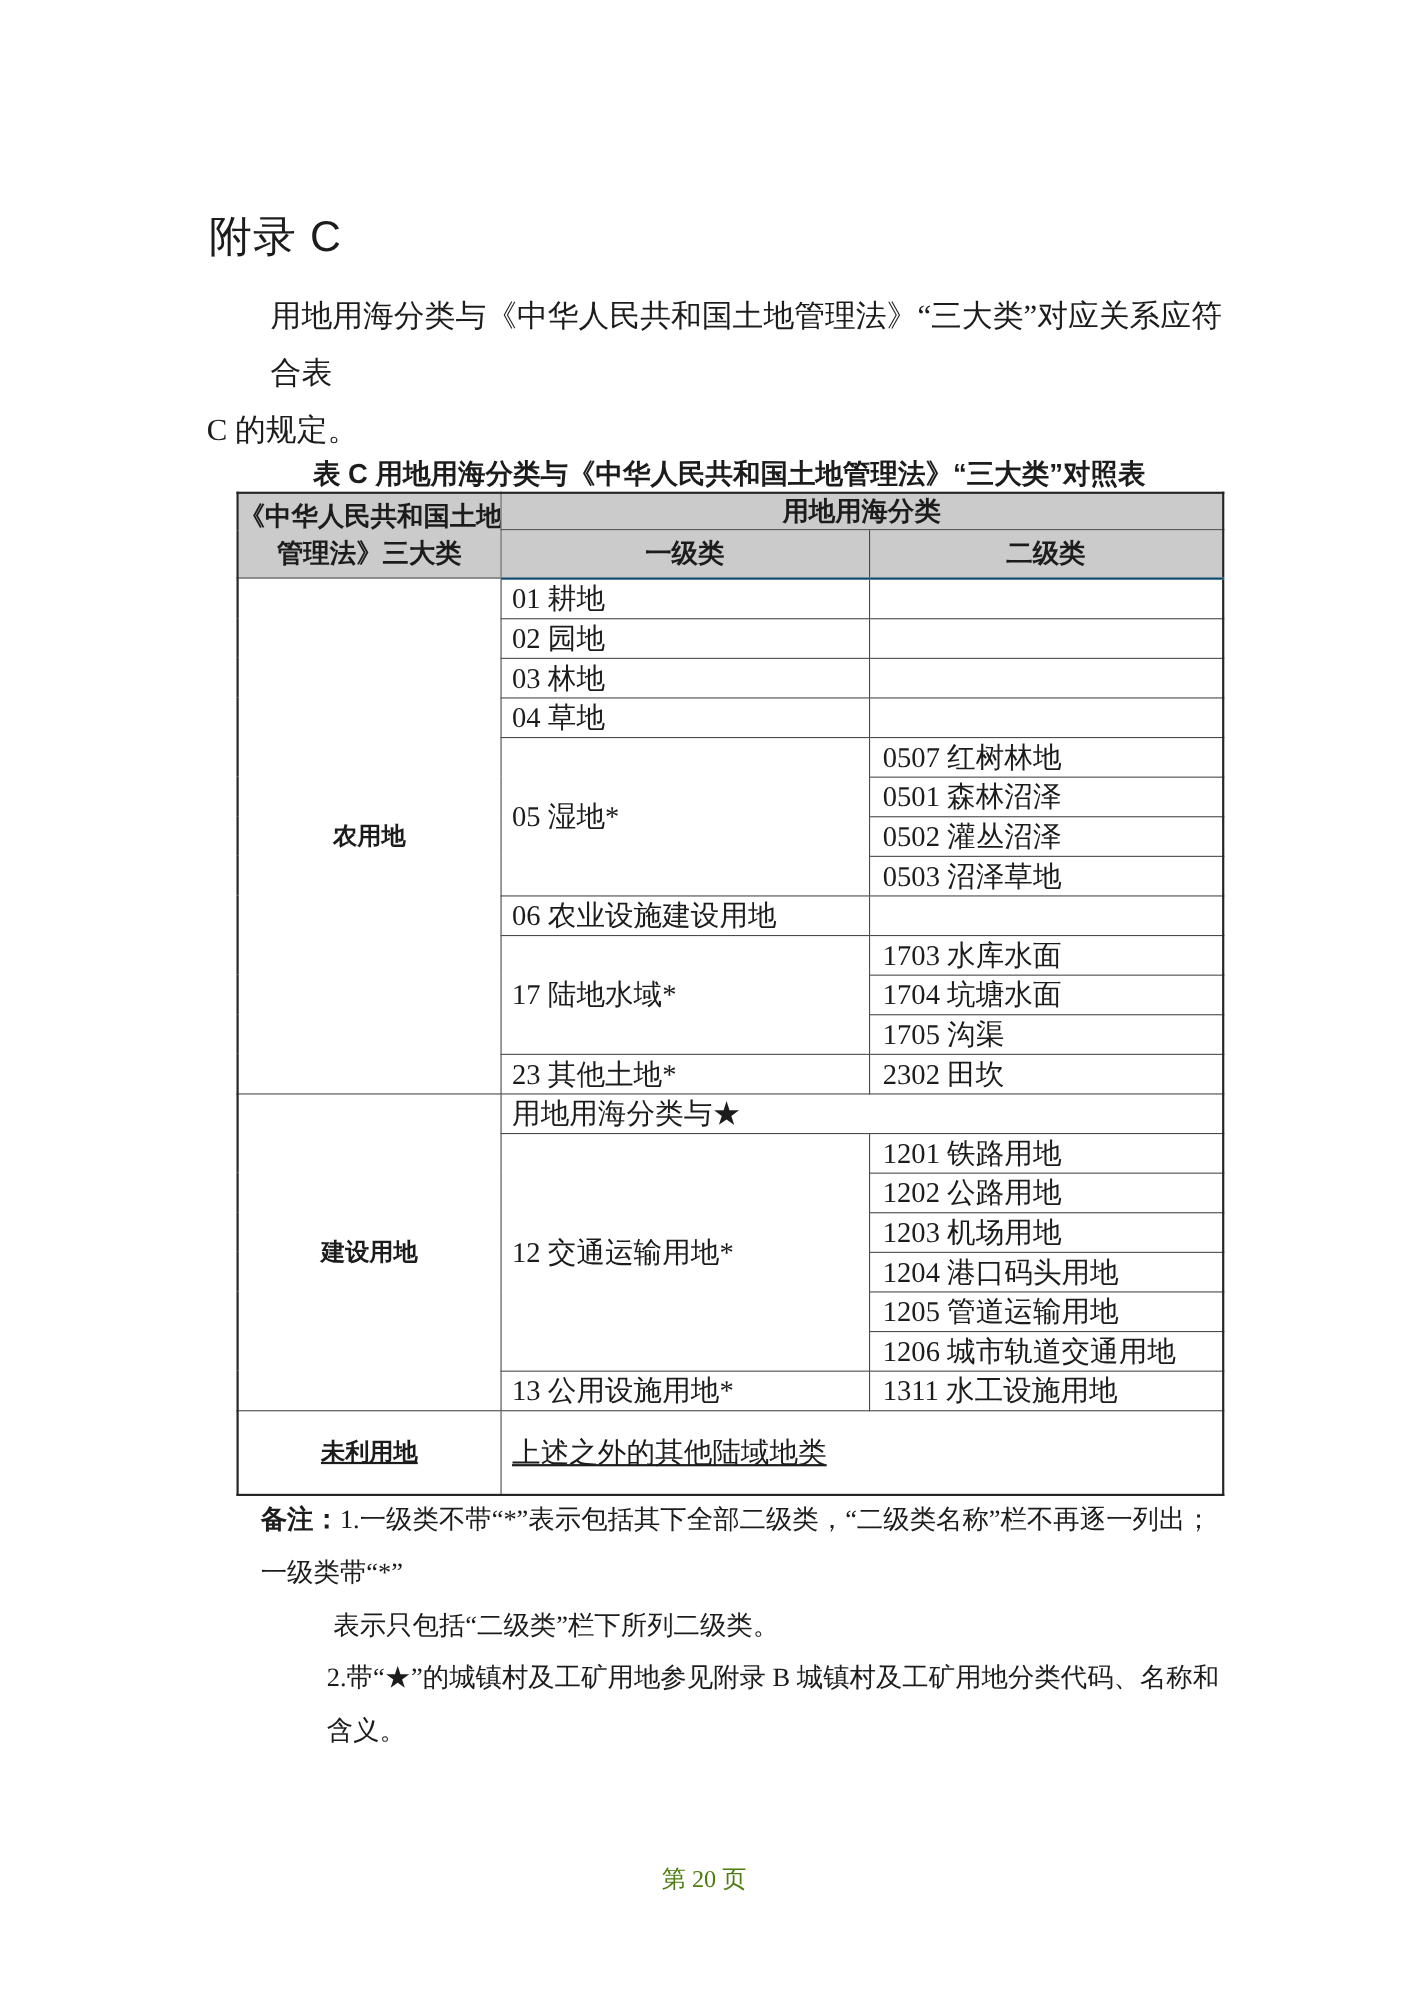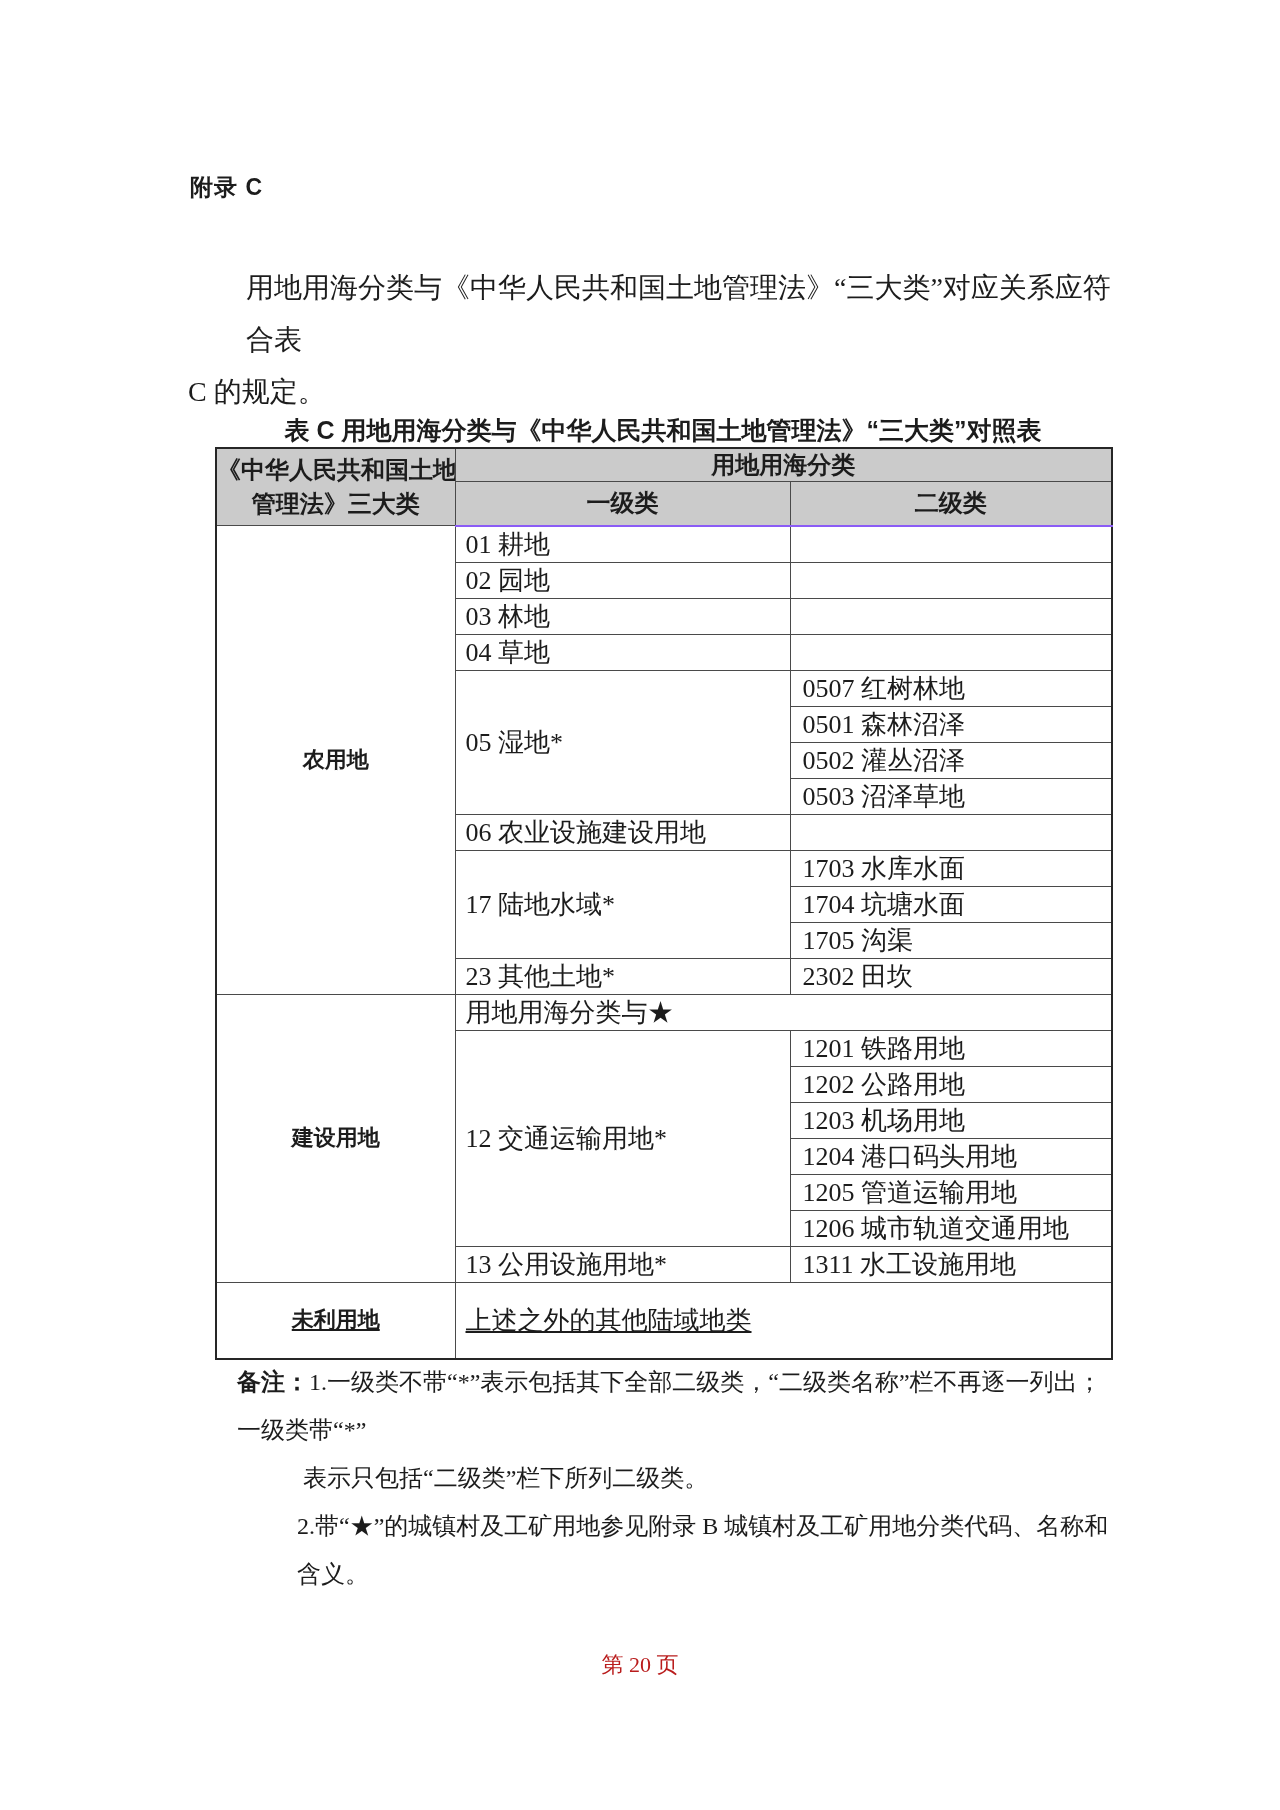--- a/index.html
+++ b/index.html
@@ -3,23 +3,23 @@
 <meta charset="utf-8">
 <style>
   html,body{margin:0;padding:0;background:#e9e9e9;}
   .page{
     width:1280px;height:1810px;background:#ffffff;position:relative;
     margin:0 auto;overflow:hidden;
     font-family:"Liberation Serif","DejaVu Serif",serif;
     color:#1c1c1c;
   }
   .heading{
-    position:absolute;left:190px;top:172px;
-    font-family:"Liberation Sans","DejaVu Sans",sans-serif;
-    font-weight:bold;font-size:23px;letter-spacing:1px;
+    position:absolute;left:190px;top:188px;
+    font-family:"Liberation Sans","DejaVu Sans",sans-serif;
+    font-weight:normal;font-size:39px;letter-spacing:1px;
   }
   .intro{position:absolute;left:188px;top:262px;width:930px;font-size:28px;line-height:52px;}
   .intro-line1{padding-left:58px;}
   .intro-line2{padding-left:0;}
   .table-title{
     position:absolute;left:215px;top:414px;width:896px;
     text-align:center;
     font-family:"Liberation Sans","DejaVu Sans",sans-serif;
     font-weight:bold;font-size:25px;
   }
@@ -31,21 +31,21 @@
   }
   col.c1{width:239px;}col.c2{width:335px;}col.c3{width:322px;}
   .cmp th,.cmp td{border:1px solid #4a4a4a;padding:0;overflow:hidden;white-space:nowrap;}
   .cmp th{
     background:#cbcbcb;
     font-family:"Liberation Sans","DejaVu Sans",sans-serif;
     font-weight:bold;font-size:24px;text-align:center;vertical-align:middle;
   }
   .h1row{height:32px;margin-top:32px;}
   .h2row{height:44px;}
-  .h2row th{border-bottom:2px solid #8b5cf6;}
+  .h2row th{border-bottom:2px solid #0c4a6e;}
   .law{line-height:34px;}
   .body-row{height:35px;}
   .last-row{height:77px;text-decoration:underline;}
   .cmp td{vertical-align:middle;}
   td.lbl{
     text-align:center;
     font-family:"Liberation Sans","DejaVu Sans",sans-serif;
     font-weight:bold;font-size:22px;
   }
   td.l1{padding-left:10px;}
@@ -55,22 +55,22 @@
     position:absolute;left:237px;top:1358px;width:880px;
     font-size:24px;line-height:48px;
   }
   .note-label{
     font-family:"Liberation Sans","DejaVu Sans",sans-serif;
     font-weight:bold;
   }
   .note-cont{padding-left:66px;}
   .note-2{padding-left:60px;}
   .footer{
-    position:absolute;left:0;top:1650px;width:100%;
-    text-align:center;font-size:22px;color:#b91c1c;
+    position:absolute;left:0;top:1693px;width:100%;
+    text-align:center;font-size:22px;color:#4d7c0f;
   }
 </style>
 </head>
 <body>
 
 <div class="page">
 
   <div class="heading">附录 C</div>
 
   <div class="intro">

